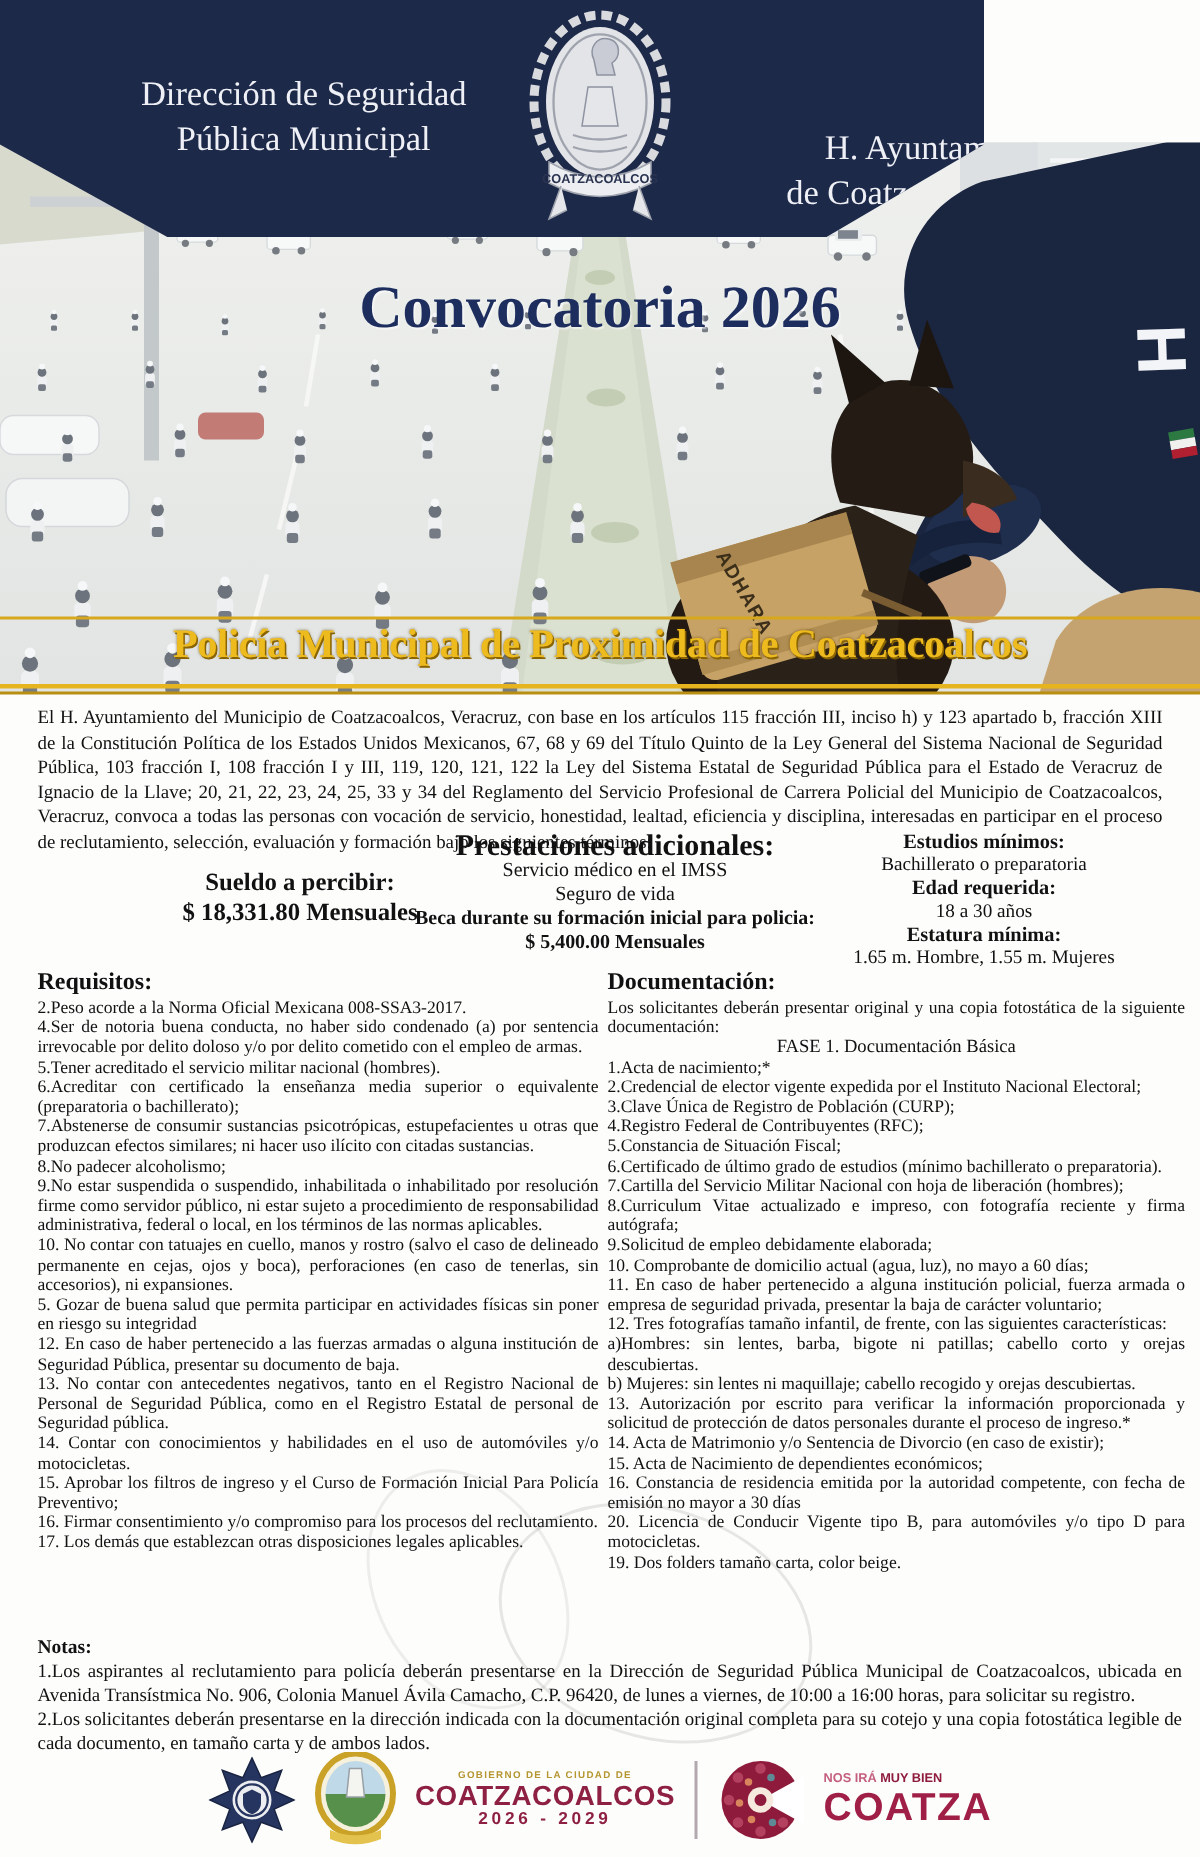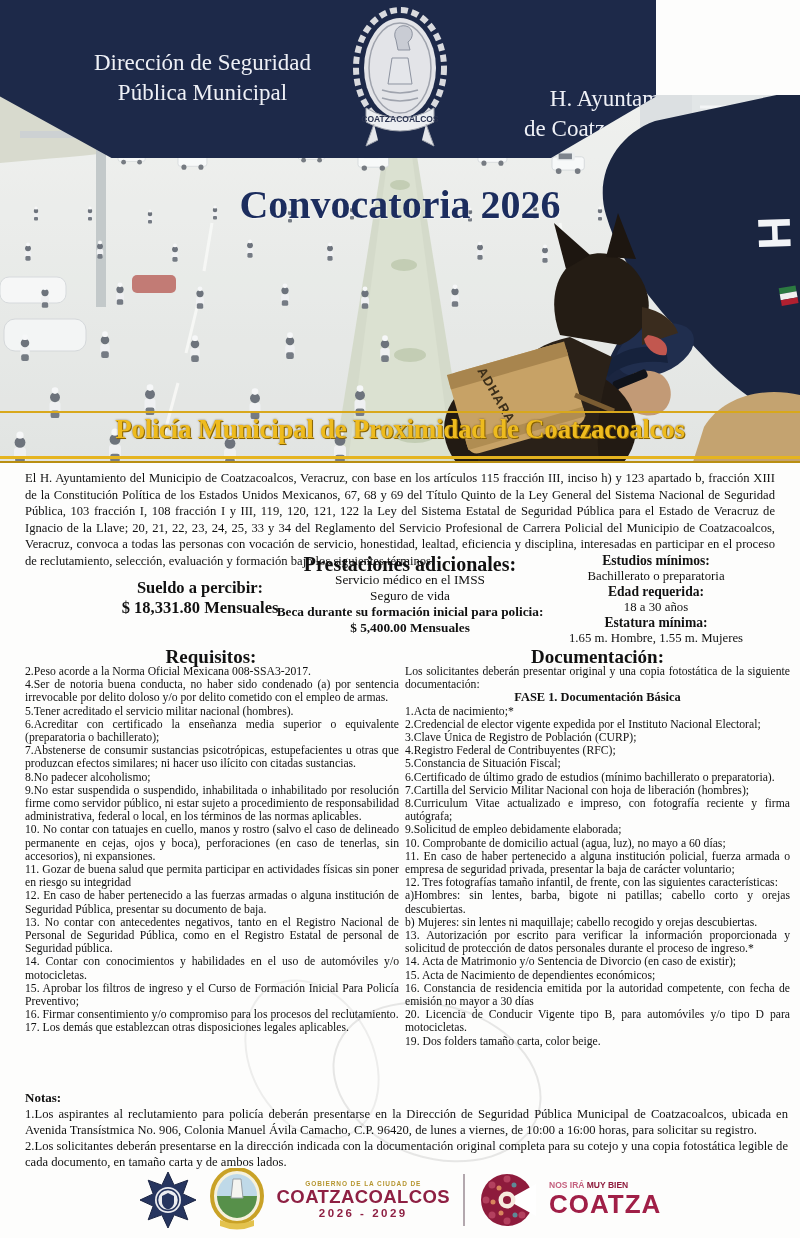--- a/index.html
+++ b/index.html
@@ -17,25 +17,25 @@
   .gold-top{left:0;top:316px;width:100%;height:2px;background:#d8a81c;z-index:4;}
   .banner-title{left:0;top:319px;width:100%;text-align:center;font-size:27px;font-weight:bold;
        letter-spacing:-0.3px;color:#eebb1e;z-index:4;
        text-shadow:1px 1px 0 #8a6400,0 0 2px rgba(90,60,0,.7);}
   .gold-b1{left:0;top:361px;width:100%;height:3px;background:#e5b41f;z-index:4;}
   .gold-b2{left:0;top:366px;width:100%;height:1.5px;background:#b98f12;z-index:4;}
   
   .intro{left:25px;top:470px;width:750px;font-size:12.6px;line-height:16.6px;text-align:justify;}
   .ccol{text-align:center;}
   .b{font-weight:bold;}
-  .sec-h{font-size:19px;font-weight:bold;text-align:center;}
+  .sec-h{font-size:16px;font-weight:bold;text-align:left;}
   .list{font-size:11.7px;line-height:13.2px;text-align:justify;}
   .list p{margin:0;}
   .doc-intro{margin:0 0 2px 0;text-align:justify;}
-  .phase{font-weight:bold;text-align:center;margin:3px 0 13px 0;font-size:12.4px;}
+  .phase{font-weight:normal;text-align:center;margin:3px 0 13px 0;font-size:12.4px;}
   .notes{left:25px;top:1090px;width:763px;font-size:12.6px;line-height:16px;text-align:justify;}
   .notes p{margin:0;}
   
   .footer{left:0;top:1168px;width:800px;display:flex;justify-content:center;align-items:center;
           gap:13px;font-family:"Liberation Sans",sans-serif;z-index:2;}
   .gov{display:flex;flex-direction:column;align-items:center;line-height:1.1;}
   .gov-small{font-size:6.5px;font-weight:bold;letter-spacing:.9px;color:#b5952f;}
   .gov-name{font-size:18.5px;font-weight:800;color:#8e2043;letter-spacing:.4px;}
   .gov-years{font-size:11.5px;font-weight:bold;color:#8e2043;letter-spacing:2.5px;}
   .divider{width:2px;height:52px;background:#b3a8ae;}
@@ -252,21 +252,21 @@
 
   <div class="abs list" style="left:25px;top:665px;width:374px;">
     <p>2.Peso acorde a la Norma Oficial Mexicana 008-SSA3-2017.</p>
     <p>4.Ser de notoria buena conducta, no haber sido condenado (a) por sentencia irrevocable por delito doloso y/o por delito cometido con el empleo de armas.</p>
     <p>5.Tener acreditado el servicio militar nacional (hombres).</p>
     <p>6.Acreditar con certificado la enseñanza media superior o equivalente (preparatoria o bachillerato);</p>
     <p>7.Abstenerse de consumir sustancias psicotrópicas, estupefacientes u otras que produzcan efectos similares; ni hacer uso ilícito con citadas sustancias.</p>
     <p>8.No padecer alcoholismo;</p>
     <p>9.No estar suspendida o suspendido, inhabilitada o inhabilitado por resolución firme como servidor público, ni estar sujeto a procedimiento de responsabilidad administrativa, federal o local, en los términos de las normas aplicables.</p>
     <p>10. No contar con tatuajes en cuello, manos y rostro (salvo el caso de delineado permanente en cejas, ojos y boca), perforaciones (en caso de tenerlas, sin accesorios), ni expansiones.</p>
-    <p>11. Gozar de buena salud que permita participar en actividades físicas sin poner en riesgo su integridad</p>
+    <p>5. Gozar de buena salud que permita participar en actividades físicas sin poner en riesgo su integridad</p>
     <p>12. En caso de haber pertenecido a las fuerzas armadas o alguna institución de Seguridad Pública, presentar su documento de baja.</p>
     <p>13. No contar con antecedentes negativos, tanto en el Registro Nacional de Personal de Seguridad Pública, como en el Registro Estatal de personal de Seguridad pública.</p>
     <p>14. Contar con conocimientos y habilidades en el uso de automóviles y/o motocicletas.</p>
     <p>15. Aprobar los filtros de ingreso y el Curso de Formación Inicial Para Policía Preventivo;</p>
     <p>16. Firmar consentimiento y/o compromiso para los procesos del reclutamiento.</p>
     <p>17. Los demás que establezcan otras disposiciones legales aplicables.</p>
   </div>
 
   <div class="abs list" style="left:405px;top:665px;width:385px;">
     <p class="doc-intro">Los solicitantes deberán presentar original y una copia fotostática de la siguiente documentación:</p>

